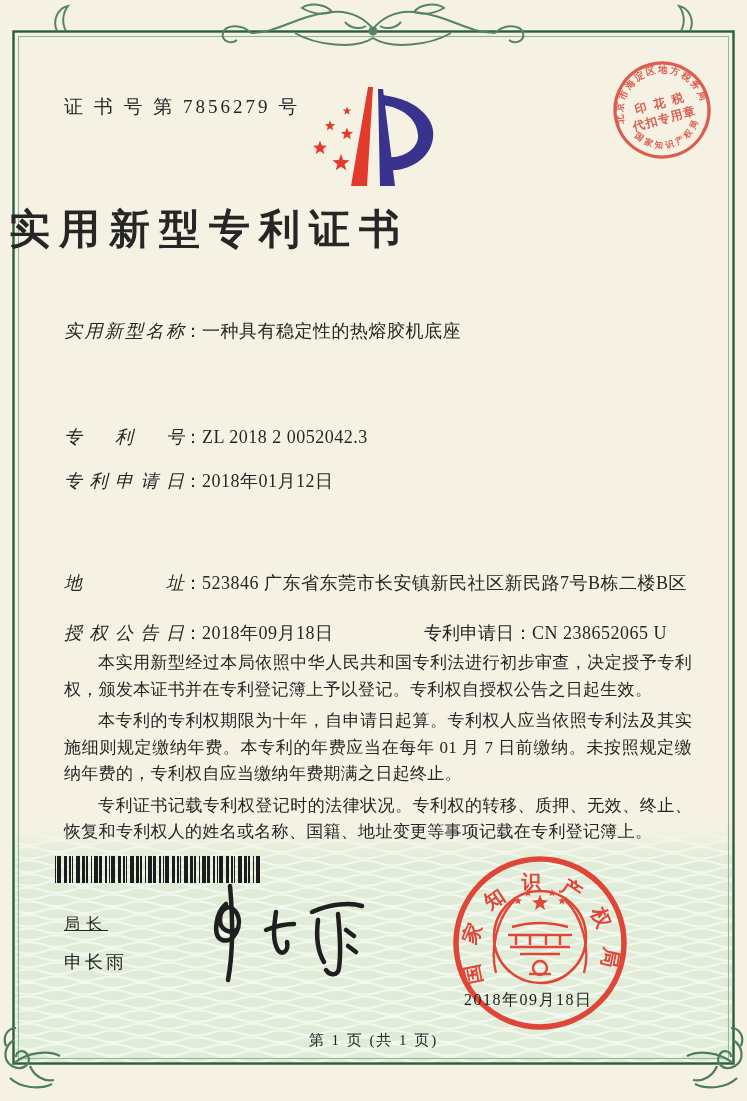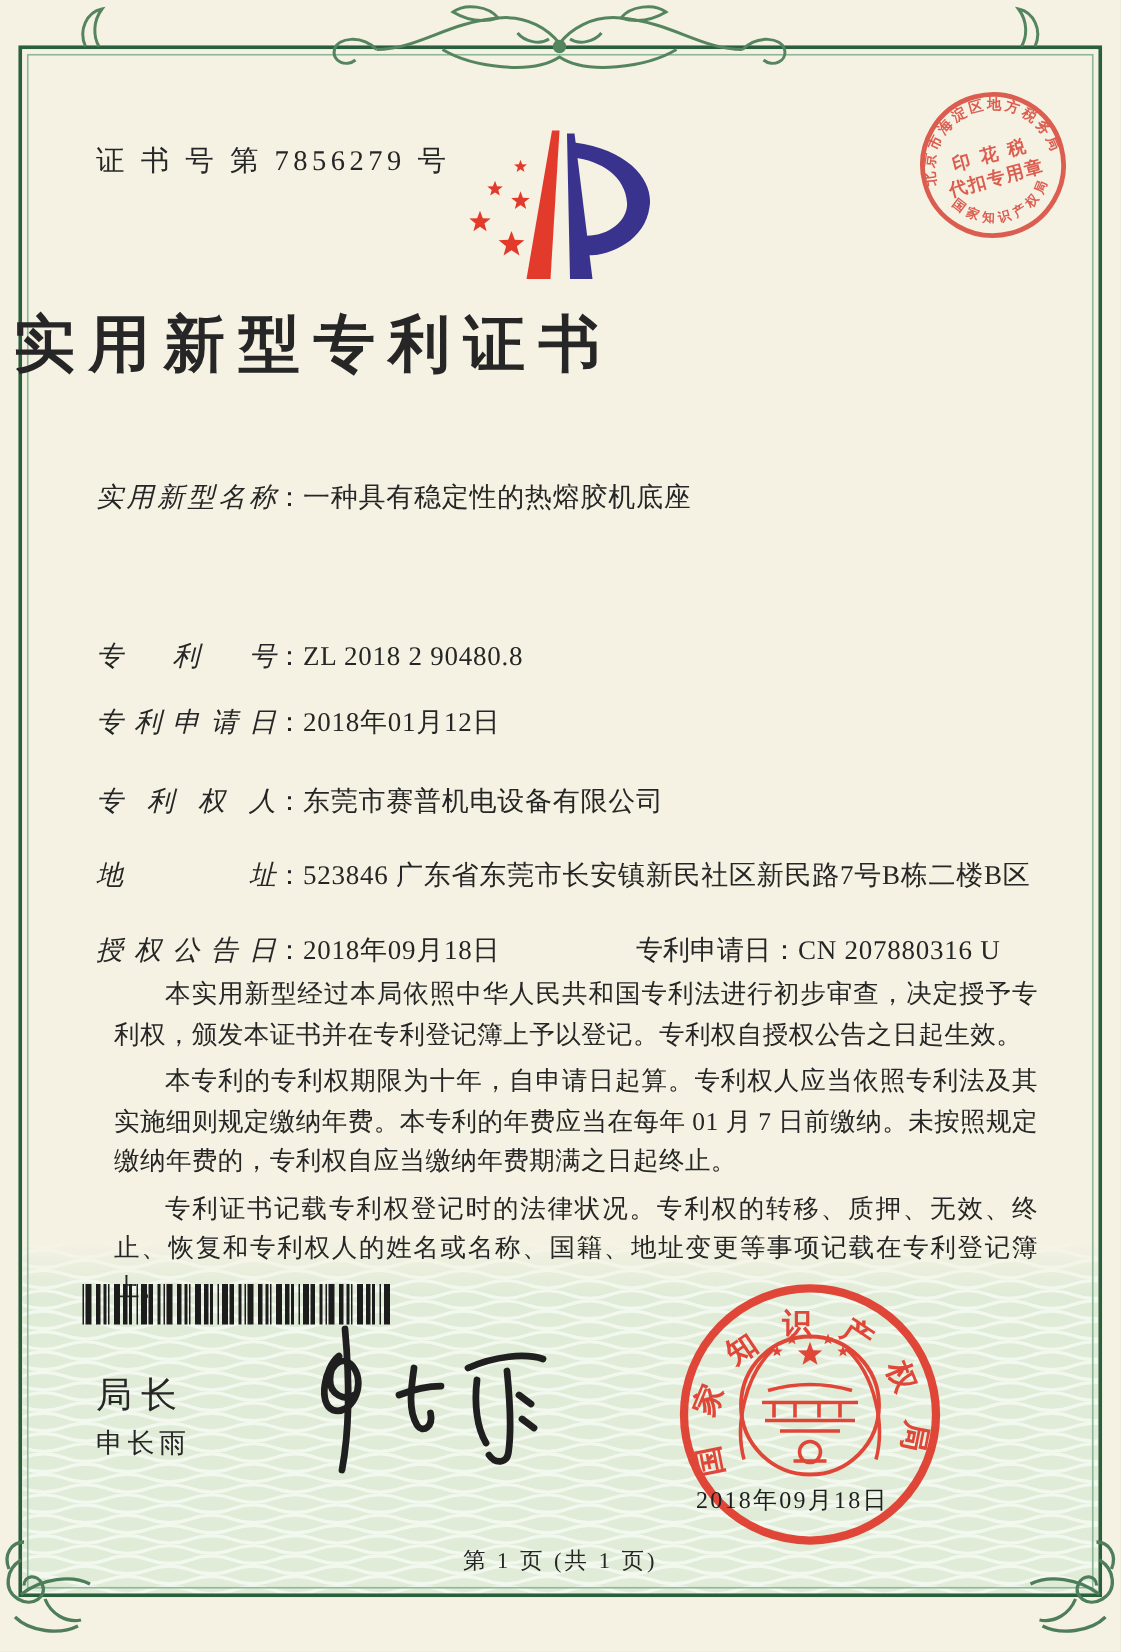--- a/index.html
+++ b/index.html
@@ -18,24 +18,24 @@
   #cert-number{left:64px;top:94px;font-size:19px;letter-spacing:3px;}
   #logo{left:283px;top:82px;}
   #stamp{left:602px;top:50px;transform:rotate(-15deg);}
   #title{left:0;top:202px;width:747px;text-align:left;font-size:41px;font-weight:700;
          letter-spacing:9px;text-indent:9px;}
   .frow{left:64px;width:626px;font-size:18px;line-height:26px;}
   .flabel{display:inline-block;width:120px;text-align:justify;text-align-last:justify;vertical-align:top;font-style:italic;}
   .fvalue{letter-spacing:0.5px;}
   .fright{position:absolute;left:360px;top:0;white-space:nowrap;}
   #paragraphs{left:64px;top:650px;width:628px;font-size:17px;line-height:26.5px;letter-spacing:0.3px;}
-  #paragraphs p{margin:0 0 5px 12px;text-indent:2em;text-align:justify;}
+  #paragraphs p{margin:0 0 5px 0;text-indent:2em;text-align:justify;}
   #barcode{left:55px;top:856px;width:214px;height:27px;font-size:0;z-index:2;}
   #barcode i{display:inline-block;height:100%;background:#1c1c1c;}
-  #director-title{left:64px;top:914px;font-size:24px;letter-spacing:6px;}
+  #director-title{left:64px;top:914px;font-size:16px;letter-spacing:6px;text-decoration:underline;}
   #director-name{left:64px;top:950px;font-size:18px;letter-spacing:3px;}
   #signature{left:190px;top:878px;}
   #seal{left:450px;top:853px;z-index:3;}
   #seal-date{left:464px;top:990px;font-size:16px;letter-spacing:1.5px;z-index:4;color:#1d1d1d;}
   #footer{left:0;top:1031px;width:747px;text-align:center;font-size:15px;letter-spacing:2px;}
 </style>
 </head>
 <body>
 
 <div id="page">
@@ -146,34 +146,31 @@
         <textPath href="#stampBottom" startOffset="50%" text-anchor="middle">国家知识产权局</textPath>
       </text>
     </svg>
 
     <div id="title" class="abs">实用新型专利证书</div>
 
     <div class="frow abs" style="top:318px">
       <span class="flabel">实用新型名称</span><span>：</span><span class="fvalue">一种具有稳定性的热熔胶机底座</span>
     </div>
     <div class="frow abs" style="top:424px">
-      <span class="flabel">专利号</span><span>：</span><span class="fvalue">ZL 2018 2 90480.8</span>
+      <span class="flabel">专利号</span><span>：</span><span class="fvalue">ZL 2018 2 0052042.3</span>
     </div>
     <div class="frow abs" style="top:468px">
       <span class="flabel">专利申请日</span><span>：</span><span class="fvalue">2018年01月12日</span>
     </div>
-    <div class="frow abs" style="top:521px">
-      <span class="flabel">专利权人</span><span>：</span><span class="fvalue">东莞市赛普机电设备有限公司</span>
-    </div>
     <div class="frow abs" style="top:570px">
       <span class="flabel">地址</span><span>：</span><span class="fvalue">523846 广东省东莞市长安镇新民社区新民路7号B栋二楼B区</span>
     </div>
     <div class="frow abs" style="top:620px;position:absolute">
       <span class="flabel">授权公告日</span><span>：</span><span class="fvalue">2018年09月18日</span>
-      <span class="fright"><span>专利申请日</span><span>：</span><span class="fvalue">CN 207880316 U</span></span>
+      <span class="fright"><span>专利申请日</span><span>：</span><span class="fvalue">CN 238652065 U</span></span>
     </div>
 
     <div id="paragraphs" class="abs">
       <p>本实用新型经过本局依照中华人民共和国专利法进行初步审查，决定授予专利权，颁发本证书并在专利登记簿上予以登记。专利权自授权公告之日起生效。</p>
       <p>本专利的专利权期限为十年，自申请日起算。专利权人应当依照专利法及其实施细则规定缴纳年费。本专利的年费应当在每年 01 月 7 日前缴纳。未按照规定缴纳年费的，专利权自应当缴纳年费期满之日起终止。</p>
       <p>专利证书记载专利权登记时的法律状况。专利权的转移、质押、无效、终止、恢复和专利权人的姓名或名称、国籍、地址变更等事项记载在专利登记簿上。</p>
     </div>
 
     <div id="barcode" class="abs"><i style="width: 1px; margin-right: 1px;"></i><i style="width: 4px; margin-right: 3px;"></i><i style="width: 3px; margin-right: 2px;"></i><i style="width: 2px; margin-right: 1px;"></i><i style="width: 1px; margin-right: 3px;"></i><i style="width: 4px; margin-right: 2px;"></i><i style="width: 3px; margin-right: 1px;"></i><i style="width: 2px; margin-right: 3px;"></i><i style="width: 1px; margin-right: 2px;"></i><i style="width: 4px; margin-right: 1px;"></i><i style="width: 3px; margin-right: 3px;"></i><i style="width: 2px; margin-right: 2px;"></i><i style="width: 1px; margin-right: 1px;"></i><i style="width: 4px; margin-right: 3px;"></i><i style="width: 3px; margin-right: 2px;"></i><i style="width: 2px; margin-right: 1px;"></i><i style="width: 1px; margin-right: 3px;"></i><i style="width: 4px; margin-right: 2px;"></i><i style="width: 3px; margin-right: 1px;"></i><i style="width: 2px; margin-right: 3px;"></i><i style="width: 1px; margin-right: 2px;"></i><i style="width: 4px; margin-right: 1px;"></i><i style="width: 3px; margin-right: 3px;"></i><i style="width: 2px; margin-right: 2px;"></i><i style="width: 1px; margin-right: 1px;"></i><i style="width: 4px; margin-right: 3px;"></i><i style="width: 3px; margin-right: 2px;"></i><i style="width: 2px; margin-right: 1px;"></i><i style="width: 1px; margin-right: 3px;"></i><i style="width: 4px; margin-right: 2px;"></i><i style="width: 3px; margin-right: 1px;"></i><i style="width: 2px; margin-right: 3px;"></i><i style="width: 1px; margin-right: 2px;"></i><i style="width: 4px; margin-right: 1px;"></i><i style="width: 3px; margin-right: 3px;"></i><i style="width: 2px; margin-right: 2px;"></i><i style="width: 1px; margin-right: 1px;"></i><i style="width: 4px; margin-right: 3px;"></i><i style="width: 3px; margin-right: 2px;"></i><i style="width: 2px; margin-right: 1px;"></i><i style="width: 1px; margin-right: 3px;"></i><i style="width: 4px; margin-right: 2px;"></i><i style="width: 3px; margin-right: 1px;"></i><i style="width: 2px; margin-right: 3px;"></i><i style="width: 1px; margin-right: 2px;"></i><i style="width: 4px; margin-right: 1px;"></i></div>
 

